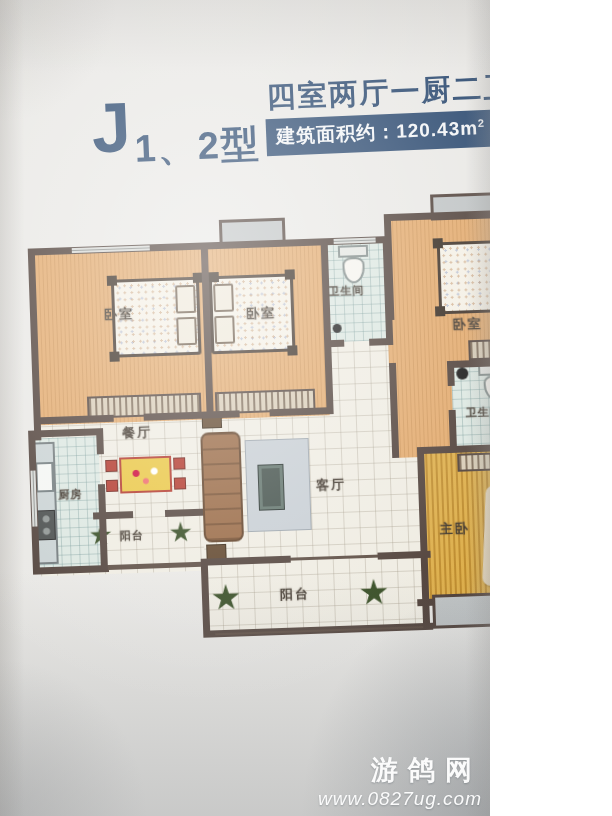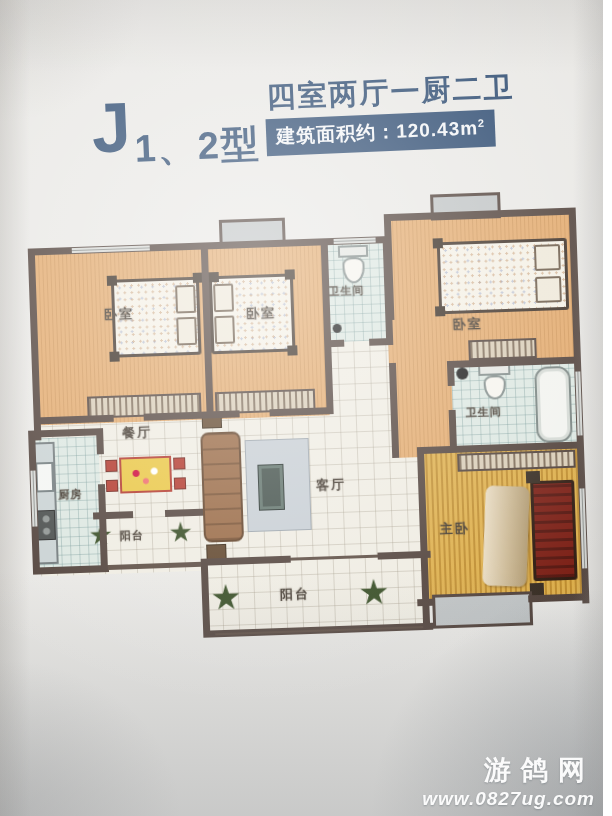--- a/index.html
+++ b/index.html
@@ -1,18 +1,18 @@
 <!DOCTYPE html>
 <html><head>
 <meta charset="utf-8">
 <style>
   html,body{margin:0;padding:0;}
   body{width:612px;height:816px;overflow:hidden;
        font-family:"Liberation Sans","DejaVu Sans",sans-serif;}
-  #photo{position:relative;width:603px;height:816px;background:#e9e8e5;overflow:hidden;}
+  #photo{position:relative;width:490px;height:816px;background:#e9e8e5;overflow:hidden;}
 
   
   #vignette{position:absolute;inset:0;z-index:50;pointer-events:none;background:
     radial-gradient(140% 100% at 42% 32%, rgba(255,255,255,.45), rgba(255,255,255,0) 55%),
     linear-gradient(180deg, rgba(185,183,180,.30) 0, rgba(0,0,0,0) 9%, rgba(0,0,0,0) 70%, rgba(148,151,154,.38) 100%),
     linear-gradient(90deg, rgba(140,136,130,.28) 0, rgba(0,0,0,0) 5%, rgba(0,0,0,0) 95%, rgba(150,149,147,.30) 100%),
     radial-gradient(62% 45% at 100% 100%, rgba(104,111,118,.48), rgba(0,0,0,0) 62%),
     radial-gradient(50% 32% at 0% 100%, rgba(120,122,124,.30), rgba(0,0,0,0) 60%),
     radial-gradient(40% 25% at 0% 0%, rgba(130,126,120,.18), rgba(0,0,0,0) 60%);}
 
@@ -95,21 +95,21 @@
      clip-path:polygon(50% 0,61% 35%,98% 35%,68% 57%,79% 91%,50% 70%,21% 91%,32% 57%,2% 35%,39% 35%);}
 
   .rlabel{font-weight:bold;color:#3f362c;font-size:13px;letter-spacing:2px;white-space:nowrap;
           z-index:40;text-shadow:0 0 2px rgba(90,75,60,.35);}
   .rlabel.sm{font-size:11px;letter-spacing:1px;}
 
   
   #wm{position:absolute;right:8px;bottom:6px;z-index:60;text-align:right;color:#fff;}
   #wm-name{font-size:27px;font-weight:bold;letter-spacing:10px;opacity:.95;
            text-shadow:0 1px 2px rgba(70,80,90,.35);}
-  #wm-url{font-size:19px;font-weight:bold;font-style:italic;opacity:.95;letter-spacing:1px;
+  #wm-url{font-size:19px;font-weight:normal;font-style:italic;opacity:.95;letter-spacing:1px;
           text-shadow:0 1px 2px rgba(70,80,90,.35);}
 </style>
 </head>
 <body>
 
 <div id="photo">
 
   <div id="title">
     <div id="t-letter">J</div>
     <div id="t-suffix">1、2型</div>

